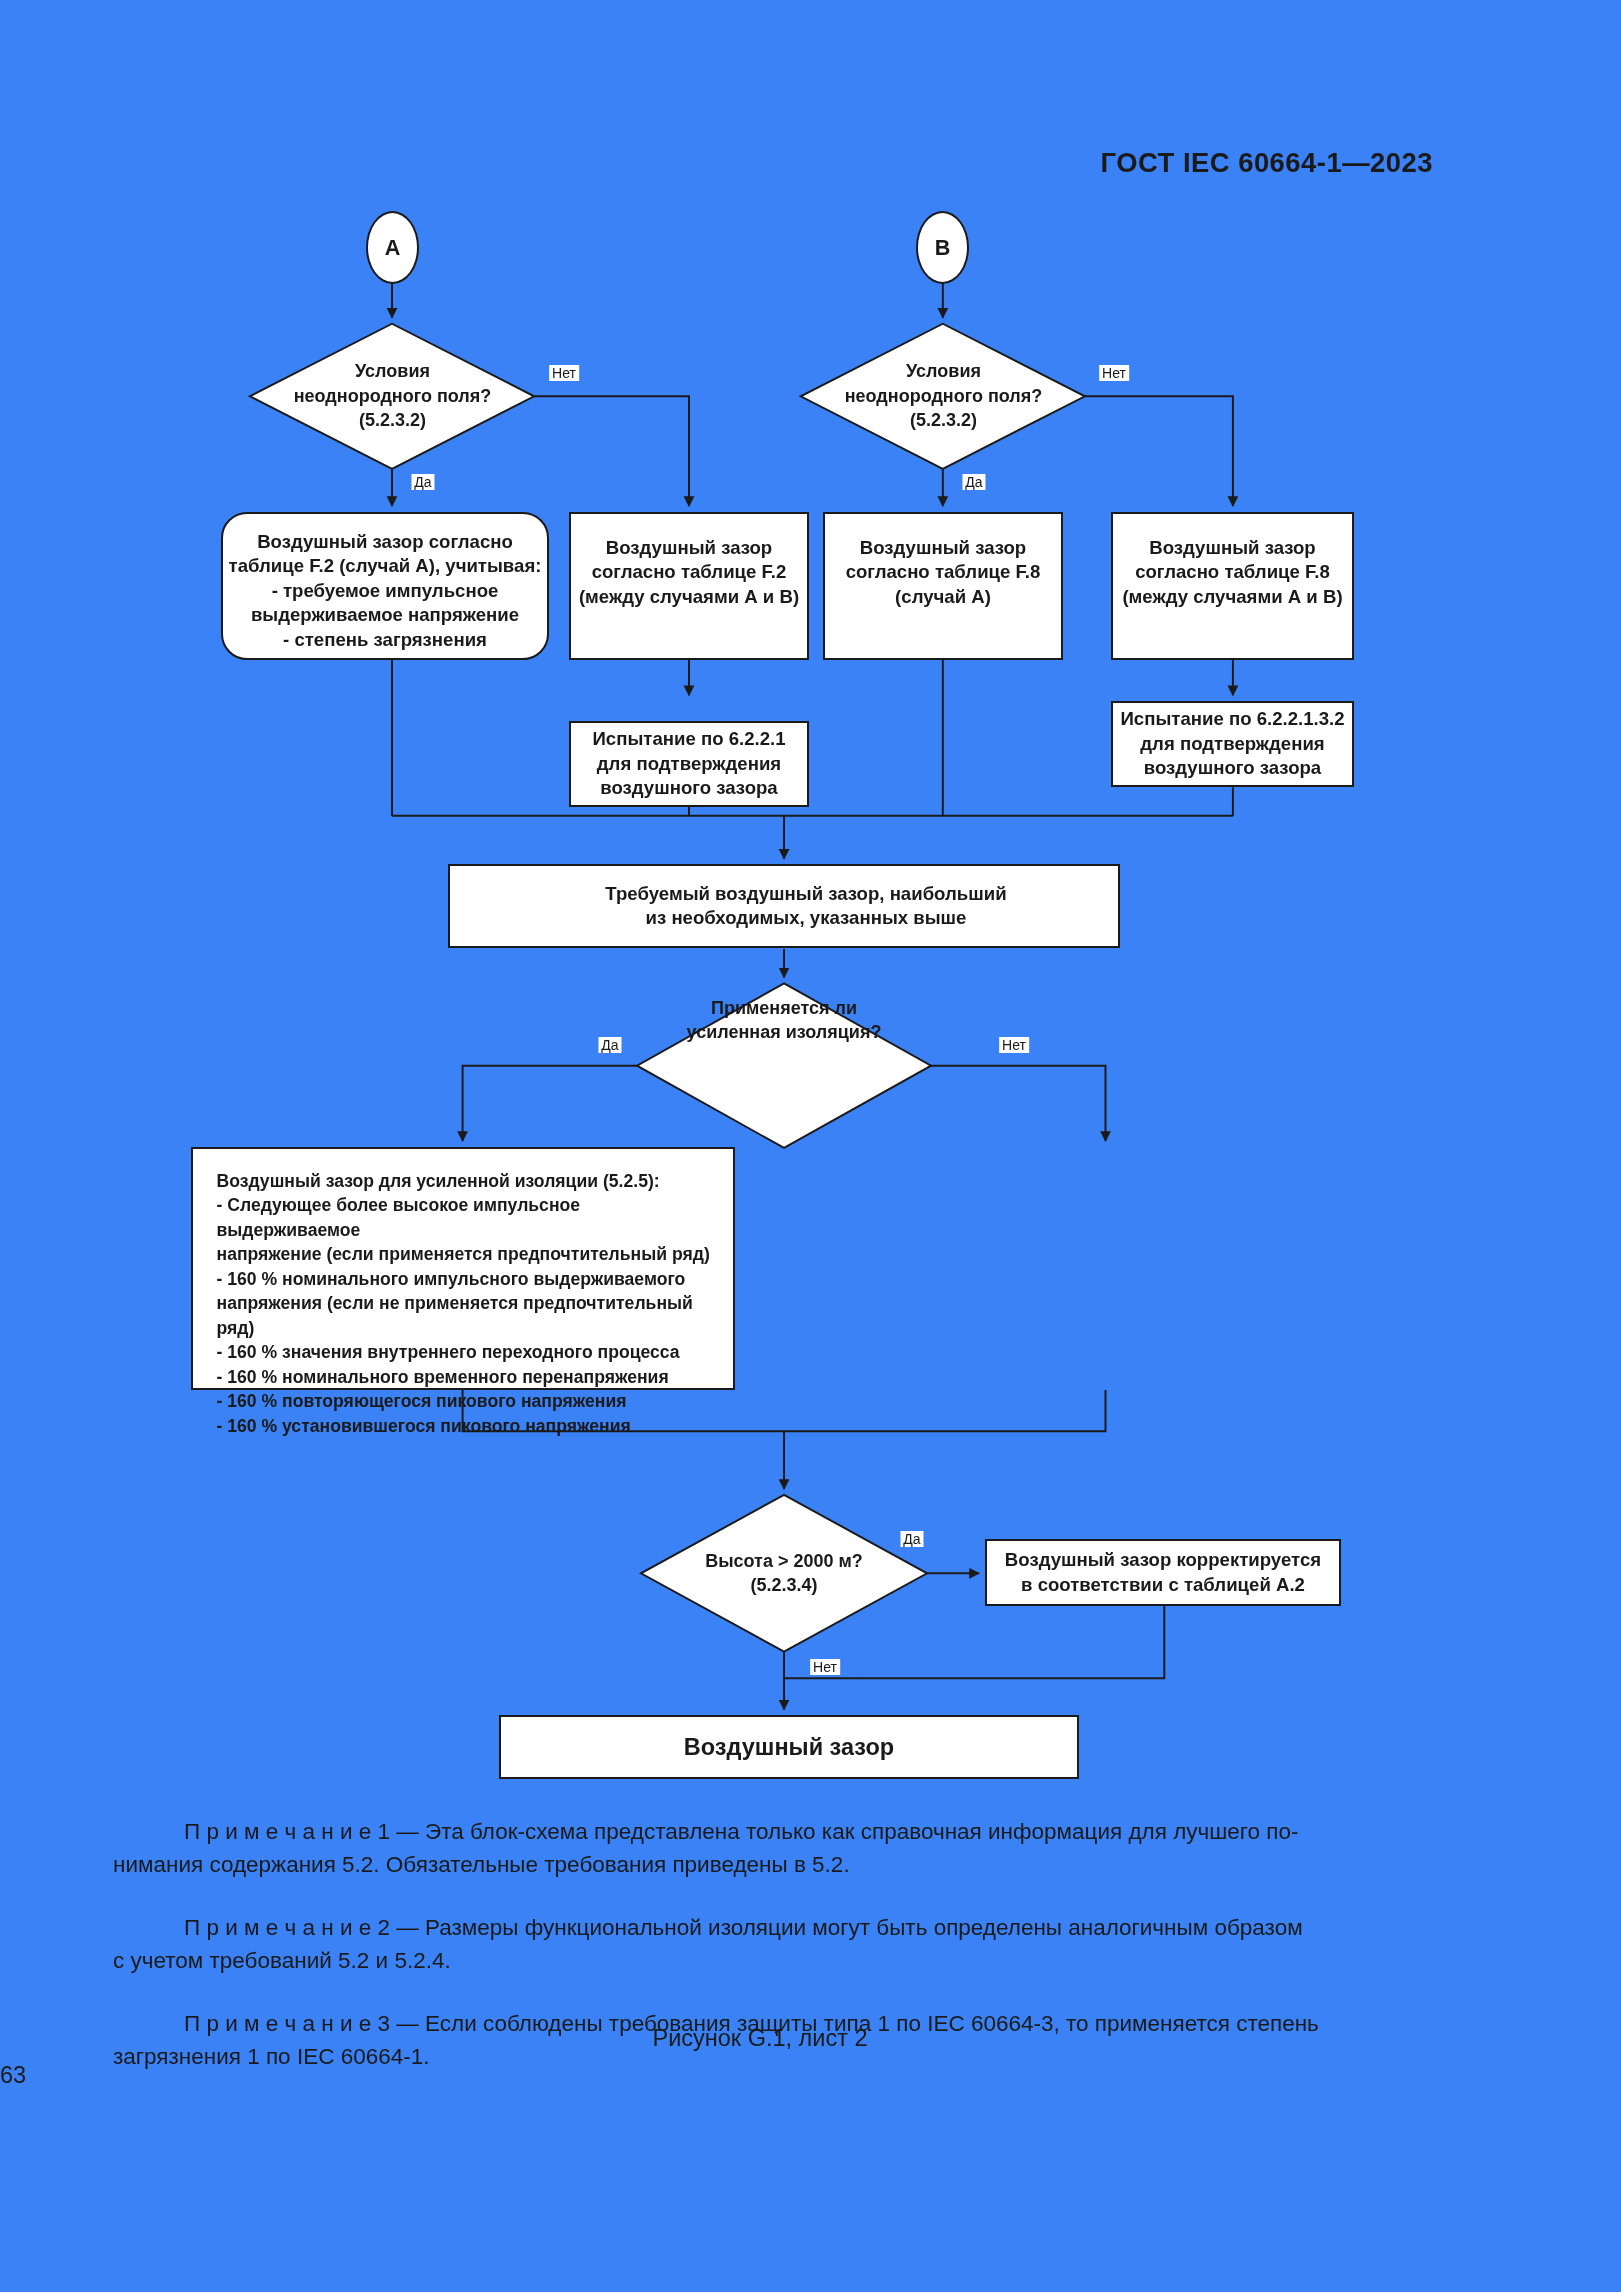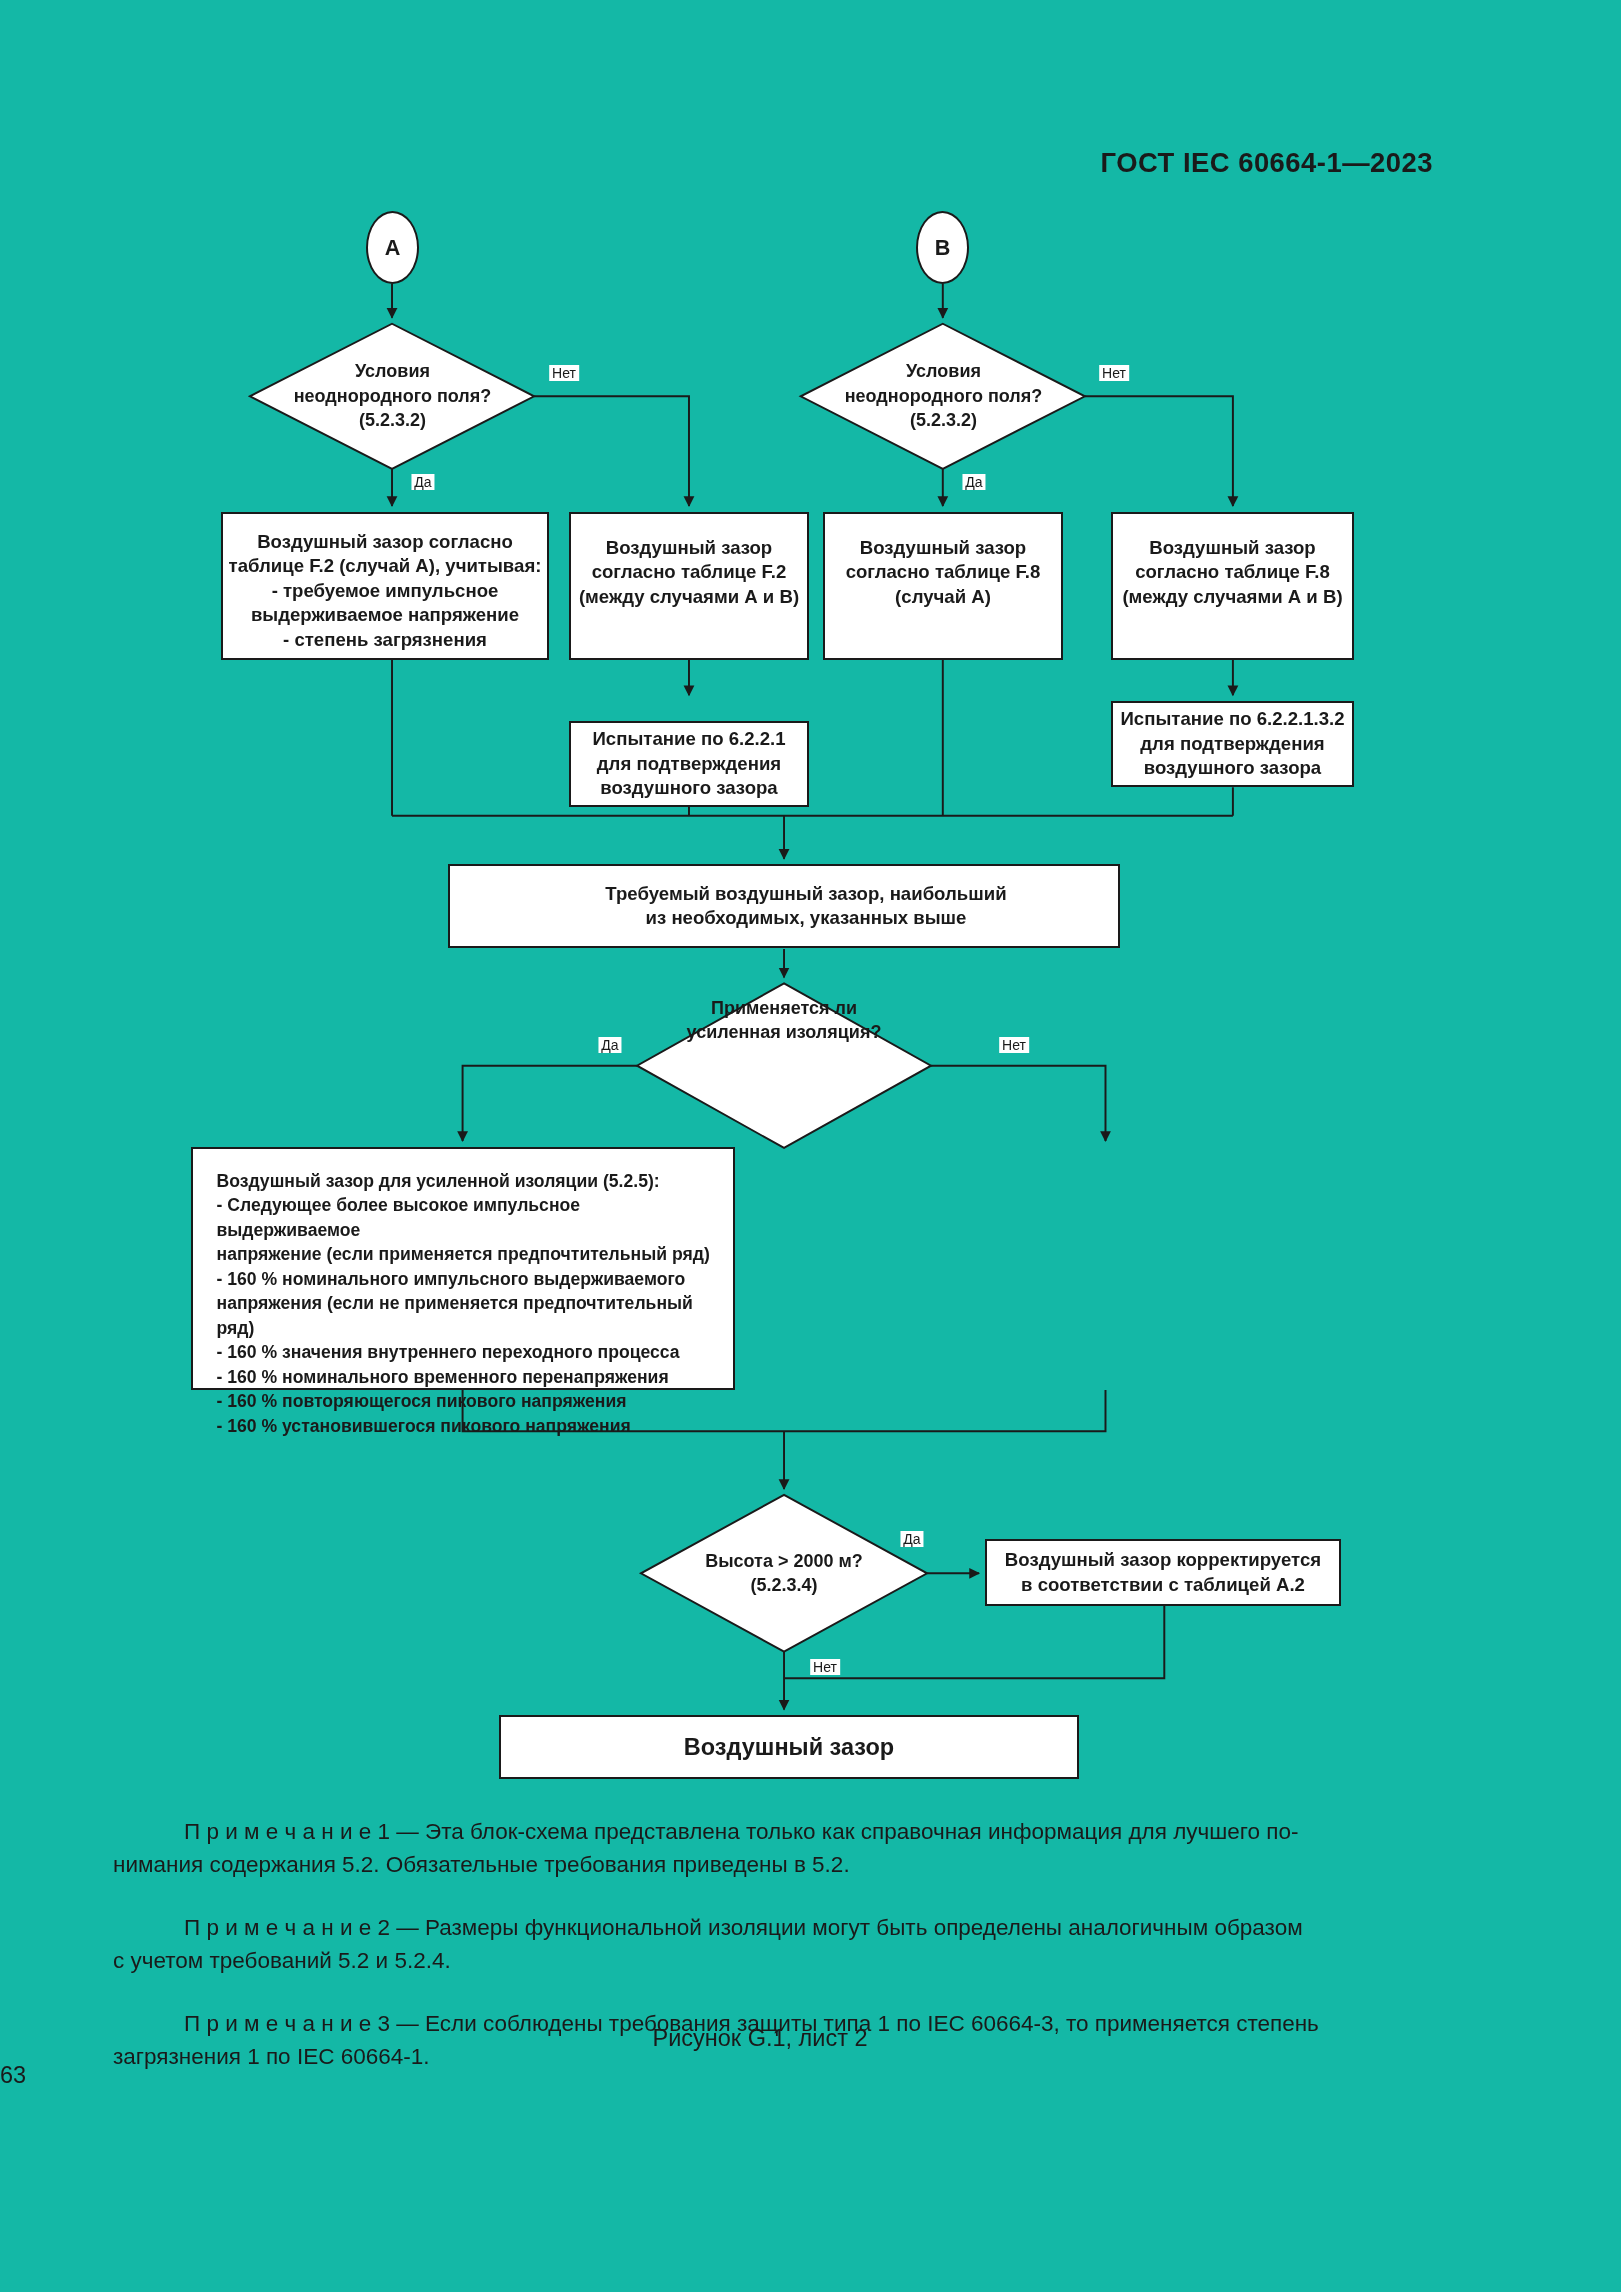--- a/index.html
+++ b/index.html
@@ -1,19 +1,19 @@
 <!DOCTYPE html>
 <html><head>
 <meta charset="utf-8">
 <style>
   html,body{margin:0;padding:0;background:#e8e8e8;}
   .page{
     position:relative;
     width:1621px;height:2293px;
-    background:#14b8a6;
+    background:#3b82f6;
     font-family:"Liberation Sans","DejaVu Sans",sans-serif;
     color:#1a1a1a;
     overflow:hidden;
   }
   .abs{position:absolute;}
   .hdr{
     position:absolute;top:147px;left:0;width:1433px;
     text-align:right;font-size:27.4px;font-weight:700;letter-spacing:0.5px;
   }
   svg.wires{position:absolute;left:0;top:0;}
@@ -116,21 +116,21 @@
 
   <div class="lbl" style="left:564px;top:373px;">Нет</div>
   <div class="lbl" style="left:423px;top:482px;">Да</div>
   <div class="lbl" style="left:1114px;top:373px;">Нет</div>
   <div class="lbl" style="left:974px;top:482px;">Да</div>
   <div class="lbl" style="left:610px;top:1045px;">Да</div>
   <div class="lbl" style="left:1014px;top:1045px;">Нет</div>
   <div class="lbl" style="left:912px;top:1539px;">Да</div>
   <div class="lbl" style="left:825px;top:1667px;">Нет</div>
 
-  <div class="node fs19" style="left:221px;top:512px;width:328px;height:148px;padding-top:15.7px;">Воздушный зазор согласно
+  <div class="node fs19" style="left:221px;top:512px;width:328px;height:148px;padding-top:15.7px;border-radius:26px;">Воздушный зазор согласно
 таблице F.2 (случай А), учитывая:
 - требуемое импульсное
 выдерживаемое напряжение
 - степень загрязнения</div>
   <div class="node fs19" style="left:569px;top:512px;width:240px;height:148px;padding-top:21.6px;">Воздушный зазор
 согласно таблице F.2
 (между случаями А и В)</div>
   <div class="node fs19" style="left:823px;top:512px;width:240px;height:148px;padding-top:21.6px;">Воздушный зазор
 согласно таблице F.8
 (случай А)</div>

